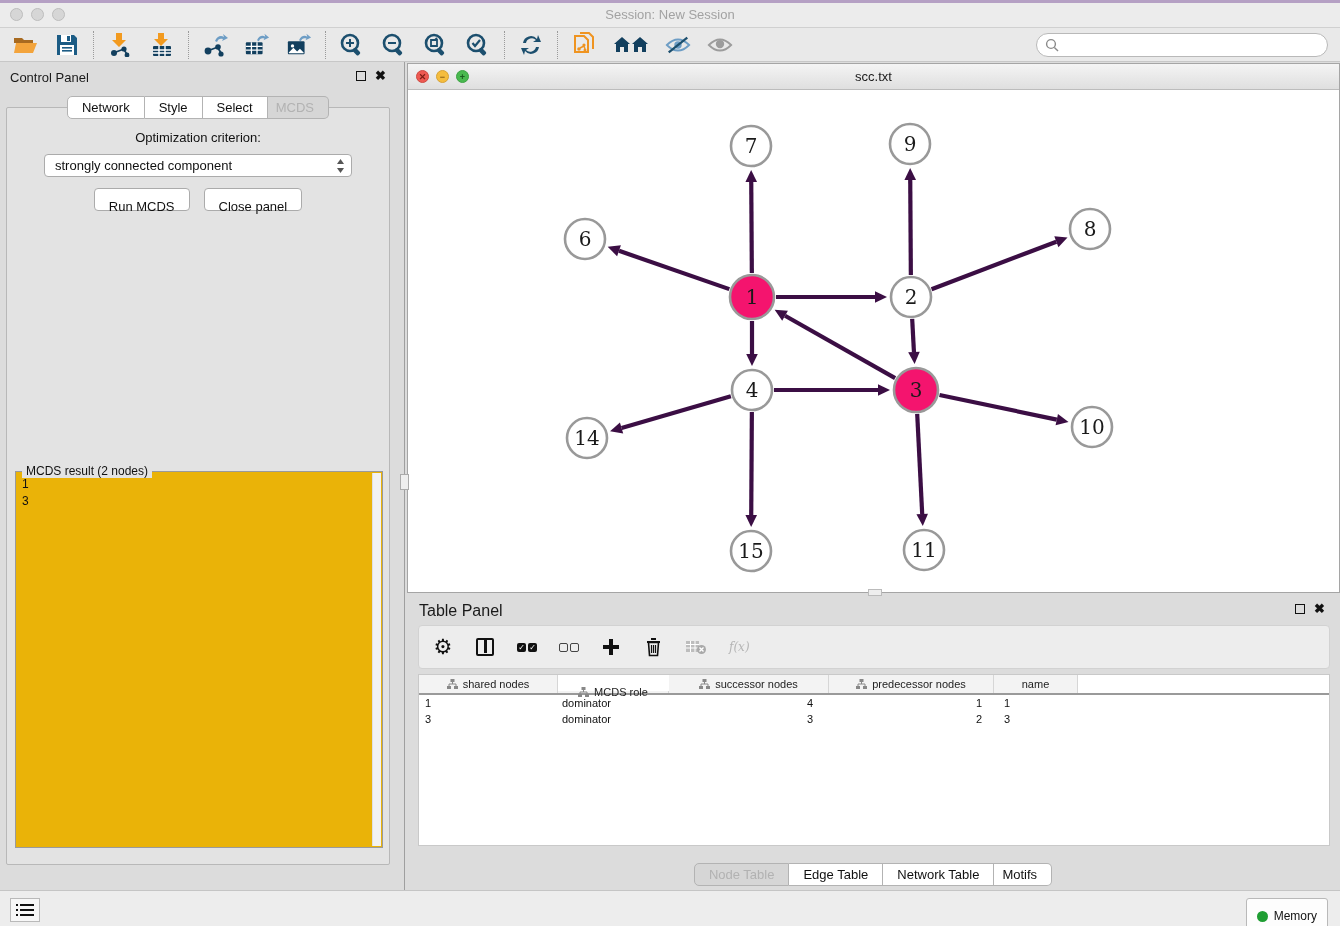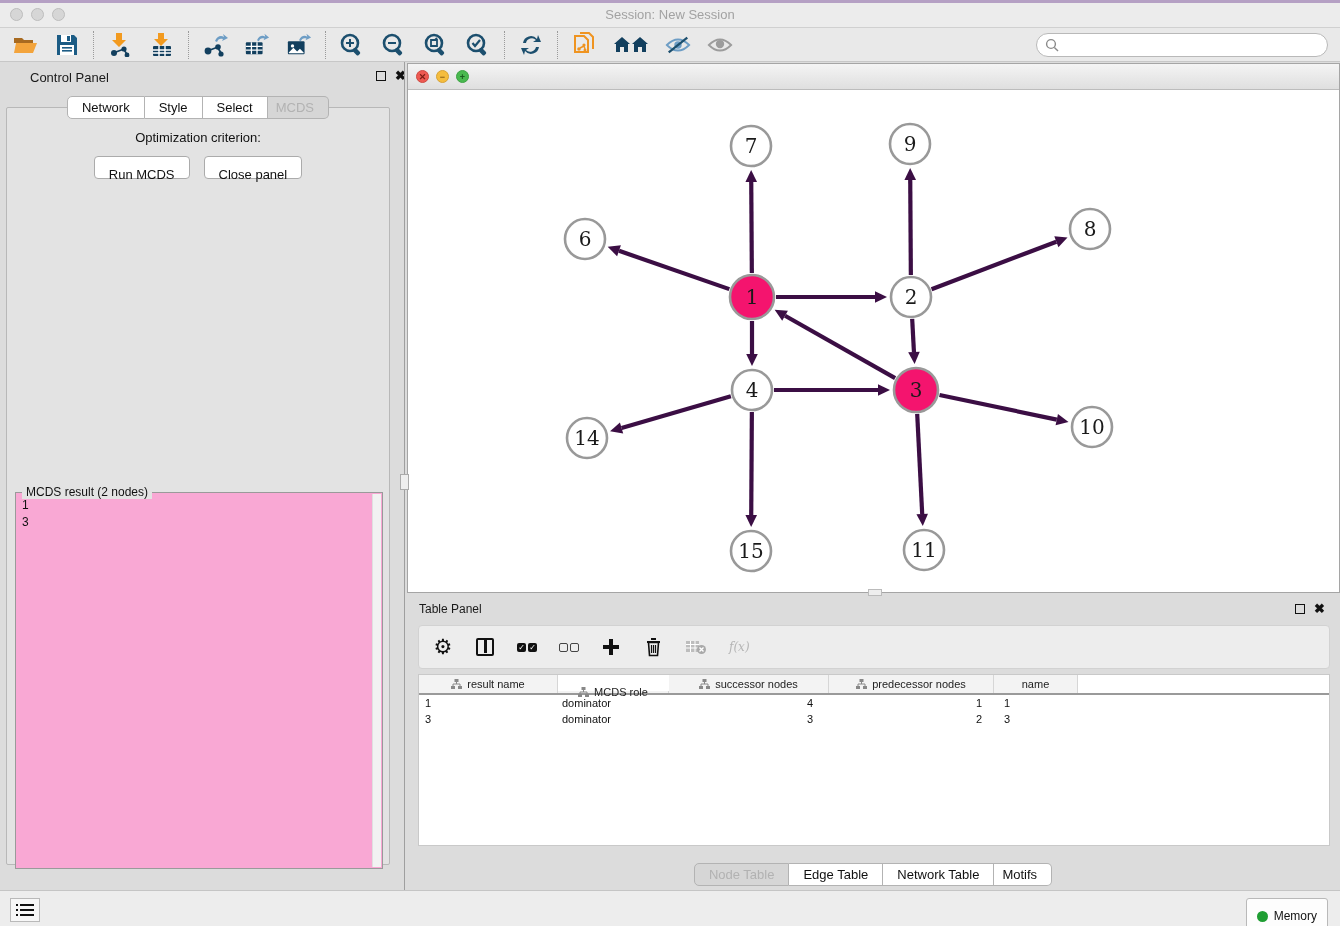--- a/index.html
+++ b/index.html
@@ -19,41 +19,41 @@
   .tb-sep { width:1px; height:28px; border-left:1px dotted #9a9a9a; }
   .tbtn { width:26px; height:26px; display:flex; align-items:center; justify-content:center; }
   .search-box { position:absolute; right:12px; top:5px; width:292px; height:24px; background:#fff; border:1px solid #b9b9b9; border-radius:12px; display:flex; align-items:center; padding:0 8px; }
   .search-box input { border:none; outline:none; flex:1; font-size:12px; background:transparent; font-family:"Liberation Sans",sans-serif; }
 
   
   .main { position:absolute; left:0; top:62px; width:1340px; height:828px; background:#dcdcdc; }
 
   
   .control-panel { position:absolute; left:0; top:0; width:396px; height:828px; background:#dcdcdc; }
-  .panel-header { position:absolute; left:0; top:6px; width:100%; height:22px;margin-left:20px; }
+  .panel-header { position:absolute; left:0; top:6px; width:100%; height:22px; }
   .panel-header .ph-title { position:absolute; left:10px; top:2px; font-size:13px; color:#1a1a1a; }
   .ph-icons { position:absolute; right:10px; top:3px; display:flex; gap:9px; align-items:center; }
   .float-box { width:10px; height:10px; border:1.6px solid #111; display:inline-block; }
   .close-x { font-size:13px; font-weight:bold; color:#111; line-height:10px; }
 
   .seg-tabs { display:flex; }
   .seg-tab { border:1px solid #b3b3b3; border-left:none; background:#fff; color:#111; font-size:13px; padding:3px 14px; line-height:15px; }
   .seg-tab:first-child { border-left:1px solid #b3b3b3; border-radius:5px 0 0 5px; }
   .seg-tab:last-child { border-radius:0 5px 5px 0;padding-left:8px; }
   .seg-tab.selected { background:#d6d6d6; color:#b2b2b2; }
   .cp-tabs-wrap { position:absolute; left:0; top:34px; width:100%; display:flex; justify-content:center; z-index:3; }
 
   .cp-body { position:absolute; left:6px; top:45px; width:384px; height:758px; background:#e3e3e3; border:1px solid #b8b8b8; border-radius:2px; }
   .opt-label { margin-top:22px; text-align:center; font-size:13px; color:#111; }
   .dropdown { margin:9px auto 0; width:308px; height:23px; background:#fff; border:1px solid #ababab; border-radius:4px; display:flex; align-items:center; padding:0 6px 0 10px; }
   .dropdown .dd-value { flex:1; font-size:13px; color:#111; }
   .btn-row { margin-top:11px; display:flex; justify-content:center; gap:14px; }
   .cbtn { background:#fff; border:1px solid #ababab; border-radius:4px; font-size:13px; color:#111; padding:10px 14px; height:23px; font-family:"Liberation Sans",sans-serif; }
 
-  .result-fieldset { position:absolute; left:8px; top:384px; width:368px; height:377px; border:1px solid #9a9a9a; background:#f9a8d4; }
+  .result-fieldset { position:absolute; left:8px; top:363px; width:368px; height:377px; border:1px solid #9a9a9a; background:#eab308; }
   .result-legend { position:absolute; left:6px; top:-8px; background:#e3e3e3; padding:0 4px; font-size:12px; color:#111; }
   .result-text { position:absolute; left:2px; top:4px; right:12px; bottom:2px; font-size:12px; color:#111; white-space:pre; line-height:17px; padding-left:4px; overflow:hidden; }
   .result-scroll { position:absolute; right:1px; top:1px; width:9px; height:373px; background:#f2f2f2; border-left:1px solid #e0e0e0; }
 
   
   .right-area { position:absolute; left:404px; top:0; width:936px; height:828px; border-left:1px solid #9f9f9f; background:#dcdcdc; }
   .splitter-grip-v { position:absolute; left:-5px; top:412px; width:9px; height:16px; background:#eee; border:1px solid #aaa; z-index:5; }
 
   
   .network-window { position:absolute; left:2px; top:1px; width:933px; height:530px; border:1px solid #a5a5a5; background:#fff; }
@@ -63,21 +63,21 @@
   .ntl.red { background:#ee5a52; border:1px solid #ce4a42; color:#7c1d14; }
   .ntl.yellow { background:#f5bd3e; border:1px solid #d8a336; color:#8a6217; }
   .ntl.green { background:#49b94f; border:1px solid #3da344; color:#1a5e1f; }
   .net-title { position:absolute; left:0; top:5px; width:100%; text-align:center; font-size:13px; color:#1a1a1a; }
   .net-canvas { position:absolute; left:0; top:26px; width:931px; height:502px; background:#fff; }
   .grip-h { position:absolute; left:460px; bottom:-4px; width:14px; height:7px; background:#eee; border:1px solid #bbb; z-index:4; }
 
   
   .table-panel { position:absolute; left:0; top:533px; width:936px; height:295px; }
   .tp-header { position:absolute; left:0; top:6px; width:100%; height:20px; }
-  .tp-header .ph-title { position:absolute; left:14px; top:1px; font-size:12px; color:#1a1a1a; }
+  .tp-header .ph-title { position:absolute; left:14px; top:1px; font-size:16px; color:#1a1a1a; }
   .tp-toolbar { position:absolute; left:13px; top:30px; width:912px; height:44px; background:#ededed; border:1px solid #d2d2d2; border-radius:4px; display:flex; align-items:center; gap:22px; padding-left:14px; }
   .tt-icon { display:flex; align-items:center; justify-content:center; min-width:20px; height:22px; }
   .gear-glyph { font-size:21px; color:#111; line-height:20px; font-family:"DejaVu Sans",sans-serif; }
   .colsel { width:18px; height:18px; border:2.5px solid #111; border-radius:2px; position:relative; }
   .colsel::after { content:""; position:absolute; left:6px; top:0; width:2.5px; height:13px; background:#111; }
   .cb-pair { display:flex; gap:2px; }
   .cb { width:9px; height:9px; border-radius:2px; }
   .cb.checked { background:#111; color:#fff; font-size:8px; line-height:9px; text-align:center; }
   .cb.empty { border:1.4px solid #444; background:transparent; }
   .fx { font-family:"DejaVu Serif", serif; font-style:italic; font-size:12px; color:#b5b5b5; }
@@ -276,20 +276,29 @@
     <div class="cp-tabs-wrap">
         <div class="seg-tabs" id="cp-tabs">
           <span class="seg-tab">Network</span>
           <span class="seg-tab">Style</span>
           <span class="seg-tab">Select</span>
           <span class="seg-tab selected">MCDS</span>
         </div>
       </div>
     <div class="cp-body">
       <div class="opt-label">Optimization criterion:</div>
+      <div class="dropdown">
+        <span class="dd-value">strongly connected component</span>
+        <span style="display:flex;">
+          <svg width="9" height="16" viewBox="0 0 9 16">
+              <path d="M4.5 1 L8 6 H1z" fill="#555"></path>
+              <path d="M4.5 15 L1 10 H8z" fill="#555"></path>
+            </svg>
+        </span>
+      </div>
       <div class="btn-row">
         <button class="cbtn">Run MCDS</button>
         <button class="cbtn">Close panel</button>
       </div>
       <div class="result-fieldset">
         <span class="result-legend">MCDS result (2 nodes)</span>
         <div class="result-text" id="result-lines">1
 3</div>
         <div class="result-scroll"></div>
       </div>
@@ -299,20 +308,21 @@
   <div class="right-area">
     <div class="splitter-grip-v"></div>
 
     <div class="network-window">
       <div class="net-titlebar">
         <div class="net-traffic">
           <span class="ntl red">✕</span>
           <span class="ntl yellow">−</span>
           <span class="ntl green">+</span>
         </div>
+        <div class="net-title">scc.txt</div>
       </div>
       <div class="net-canvas">
         <svg id="graph" width="931" height="502">
             <line x1="343.84106308791655" y1="183.0005262753956" x2="343.2384053681252" y2="91.99921058690661" stroke="#3b0e44" stroke-width="4.2"></line>
             <polygon points="343.15893691208345,79.99947372460441 349.0382781849046,91.9608008331531 337.4385325513458,92.03762034066013" fill="#3b0e44"></polygon>
             <line x1="321.328416377932" y1="199.1260368258686" x2="211.007375433102" y2="160.8109447611971" stroke="#3b0e44" stroke-width="4.2"></line>
             <polygon points="199.671583622068,156.8739631741314 212.91024986685042,155.33197871919734 209.10450099935358,166.28991080319688" fill="#3b0e44"></polygon>
             <line x1="368" y1="207" x2="467" y2="207" stroke="#3b0e44" stroke-width="4.2"></line>
             <polygon points="479,207 467,212.8 467,201.2" fill="#3b0e44"></polygon>
             <line x1="344" y1="231" x2="344" y2="264" stroke="#3b0e44" stroke-width="4.2"></line>
@@ -412,21 +422,21 @@
 
       <div class="node-table">
         <div class="nt-header" id="nt-header">
             <div class="nt-hcell" style="width: 139px;">
               <svg width="11" height="10" viewBox="0 0 11 10">
                 <rect x="3.5" y="0" width="4" height="3" fill="#888"></rect>
                 <rect x="0" y="7" width="4" height="3" fill="#888"></rect>
                 <rect x="7" y="7" width="4" height="3" fill="#888"></rect>
                 <path d="M5.5 3 v2 M2 7 V5 h7 v2" fill="none" stroke="#888"></path>
               </svg>
-              <span>result name</span>
+              <span>shared nodes</span>
             </div>
             <div class="nt-hcell" style="width: 111px; margin-top: 16px;">
               <svg width="11" height="10" viewBox="0 0 11 10">
                 <rect x="3.5" y="0" width="4" height="3" fill="#888"></rect>
                 <rect x="0" y="7" width="4" height="3" fill="#888"></rect>
                 <rect x="7" y="7" width="4" height="3" fill="#888"></rect>
                 <path d="M5.5 3 v2 M2 7 V5 h7 v2" fill="none" stroke="#888"></path>
               </svg>
               <span>MCDS role</span>
             </div>

